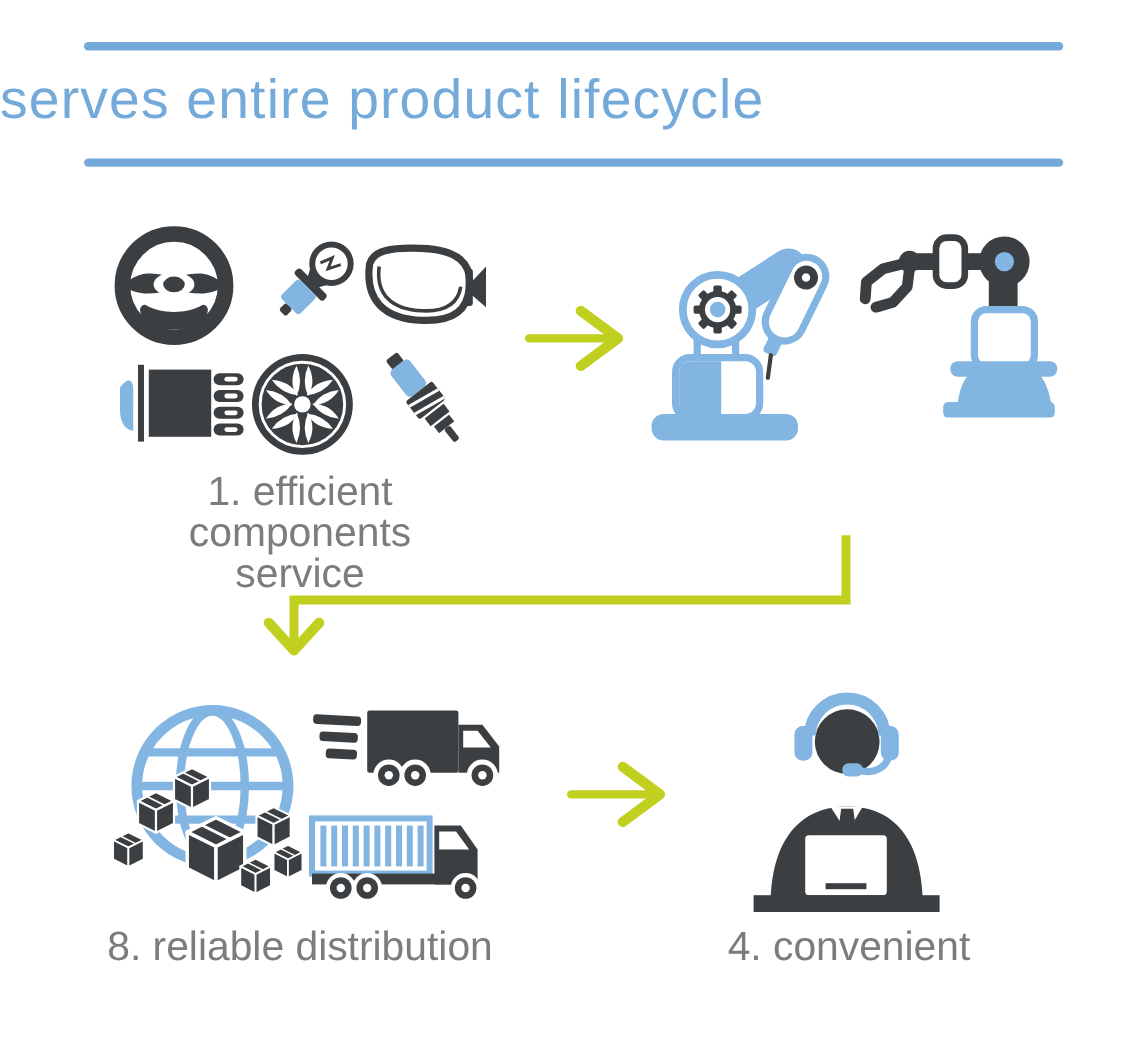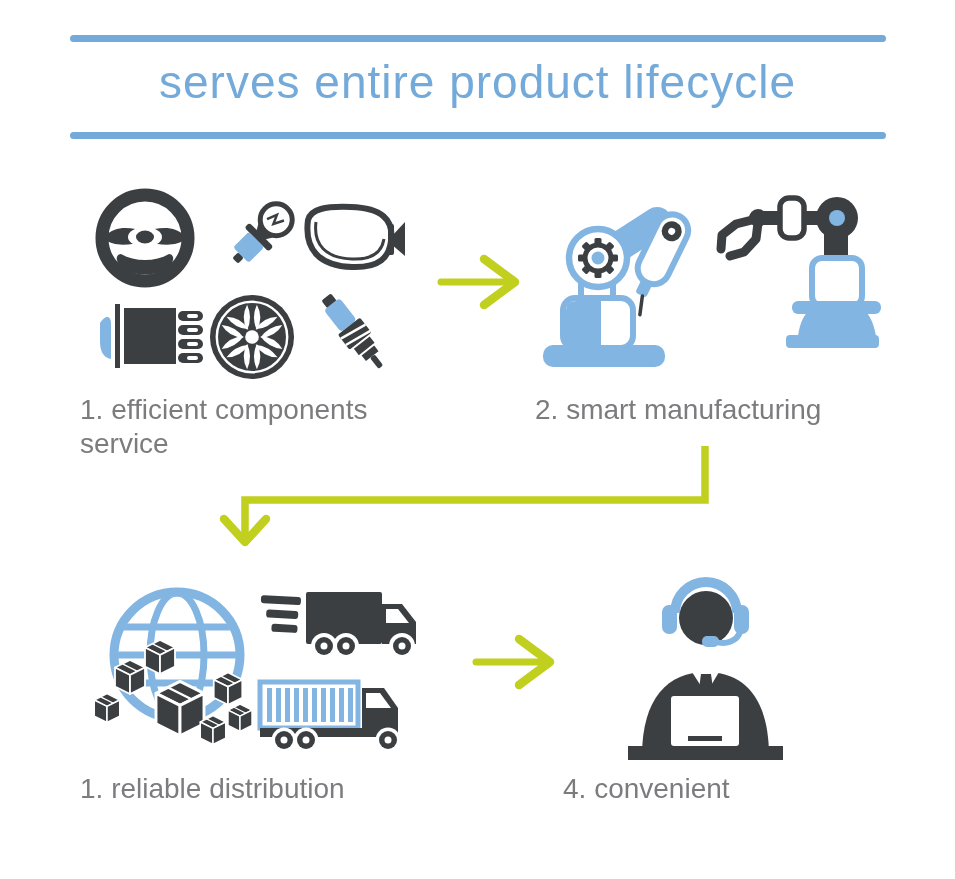--- a/index.html
+++ b/index.html
@@ -9,23 +9,23 @@
     --arrow-green:#c1d01e;
     --text-gray:#7c7c7f;
     --background:#ffffff;
   }
   *{margin:0;padding:0;box-sizing:border-box;}
   html,body{background:var(--background);}
   body{font-family:"Liberation Sans", sans-serif;}
   .canvas{position:relative;width:955px;height:879px;background:var(--background);overflow:hidden;}
   .abs{position:absolute;}
   .rule{position:absolute;height:7px;background:var(--accent-blue);border-radius:4px;}
-  .title{position:absolute;left:0;top:55px;width:955px;text-align:center;
+  .title{position:absolute;left:0;top:55px;width:955px;
          font-size:46px;letter-spacing:1px;color:var(--accent-blue);font-weight:400;}
-  .label{position:absolute;font-size:28px;line-height:34px;color:var(--text-gray);}
+  .label{position:absolute;text-align:center;font-size:34px;line-height:34px;color:var(--text-gray);}
   svg{display:block;}
   .d{fill:var(--icon-dark);}
   .b{fill:var(--icon-blue);}
   .w{fill:#fff;}
   .sd{stroke:var(--icon-dark);}
   .sb{stroke:var(--icon-blue);}
   .ga{stroke:var(--arrow-green);fill:none;}
 </style>
 </head>
 <body>
@@ -158,23 +158,20 @@
     <rect x="112" y="63" width="50" height="48" rx="10" fill="#fff" stroke-width="6" class="sb"></rect>
     <rect class="b" x="92" y="106" width="89" height="13" rx="6"></rect>
     <path class="b" d="M98,141 Q101,119 113,113 H161 Q172,119 176,141 Z"></path>
     <rect class="b" x="86" y="140" width="93" height="13" rx="4"></rect>
   </svg>
 
   <div class="label" style="left:80px;top:393px;width:340px">
     <div>1. efficient components</div>
     <div>service</div>
   </div>
-  <div class="label" style="left:535px;top:393px;width:345px">
-    <div>2. smart manufacturing</div>
-  </div>
 
   <svg class="abs" style="left:215px;top:443px" width="500" height="115" viewBox="0 0 500 115">
     <path class="ga" d="M490,3 V57 H30 V97" stroke-width="7.5"></path>
     <path class="ga" d="M9,76 L30,99 L51,76" stroke-width="8.5" stroke-linecap="round" stroke-linejoin="round"></path>
   </svg>
 
   <svg class="abs" style="left:85px;top:583px" width="170" height="180" viewBox="0 0 170 180">
     <defs>
       <clipPath id="gclip">
           <circle cx="92" cy="72" r="59"></circle>
@@ -276,19 +273,19 @@
     <rect class="d" x="70" y="170" width="34" height="5"></rect>
     <rect class="d" x="10" y="180" width="155" height="14"></rect>
     <path fill="none" stroke-width="10" class="sb" d="M57,47 a31,31 0 0 1 62,0"></path>
     <rect class="b" x="44" y="39" width="15" height="29" rx="7"></rect>
     <rect class="b" x="116" y="39" width="15" height="29" rx="7"></rect>
     <path fill="none" stroke-width="6" class="sb" d="M122,66 c-3,9 -14,13 -24,10"></path>
     <rect class="b" x="84" y="70" width="17" height="11" rx="5"></rect>
   </svg>
 
   <div class="label" style="left:80px;top:772px;width:340px">
-    <div>1. reliable distribution</div>
+    <div>8. reliable distribution</div>
   </div>
-  <div class="label" style="left:563px;top:772px;width:345px">
+  <div class="label" style="left:535px;top:772px;width:345px">
     <div>4. convenient</div>
   </div>
 
 </div>
 
 </body></html>

